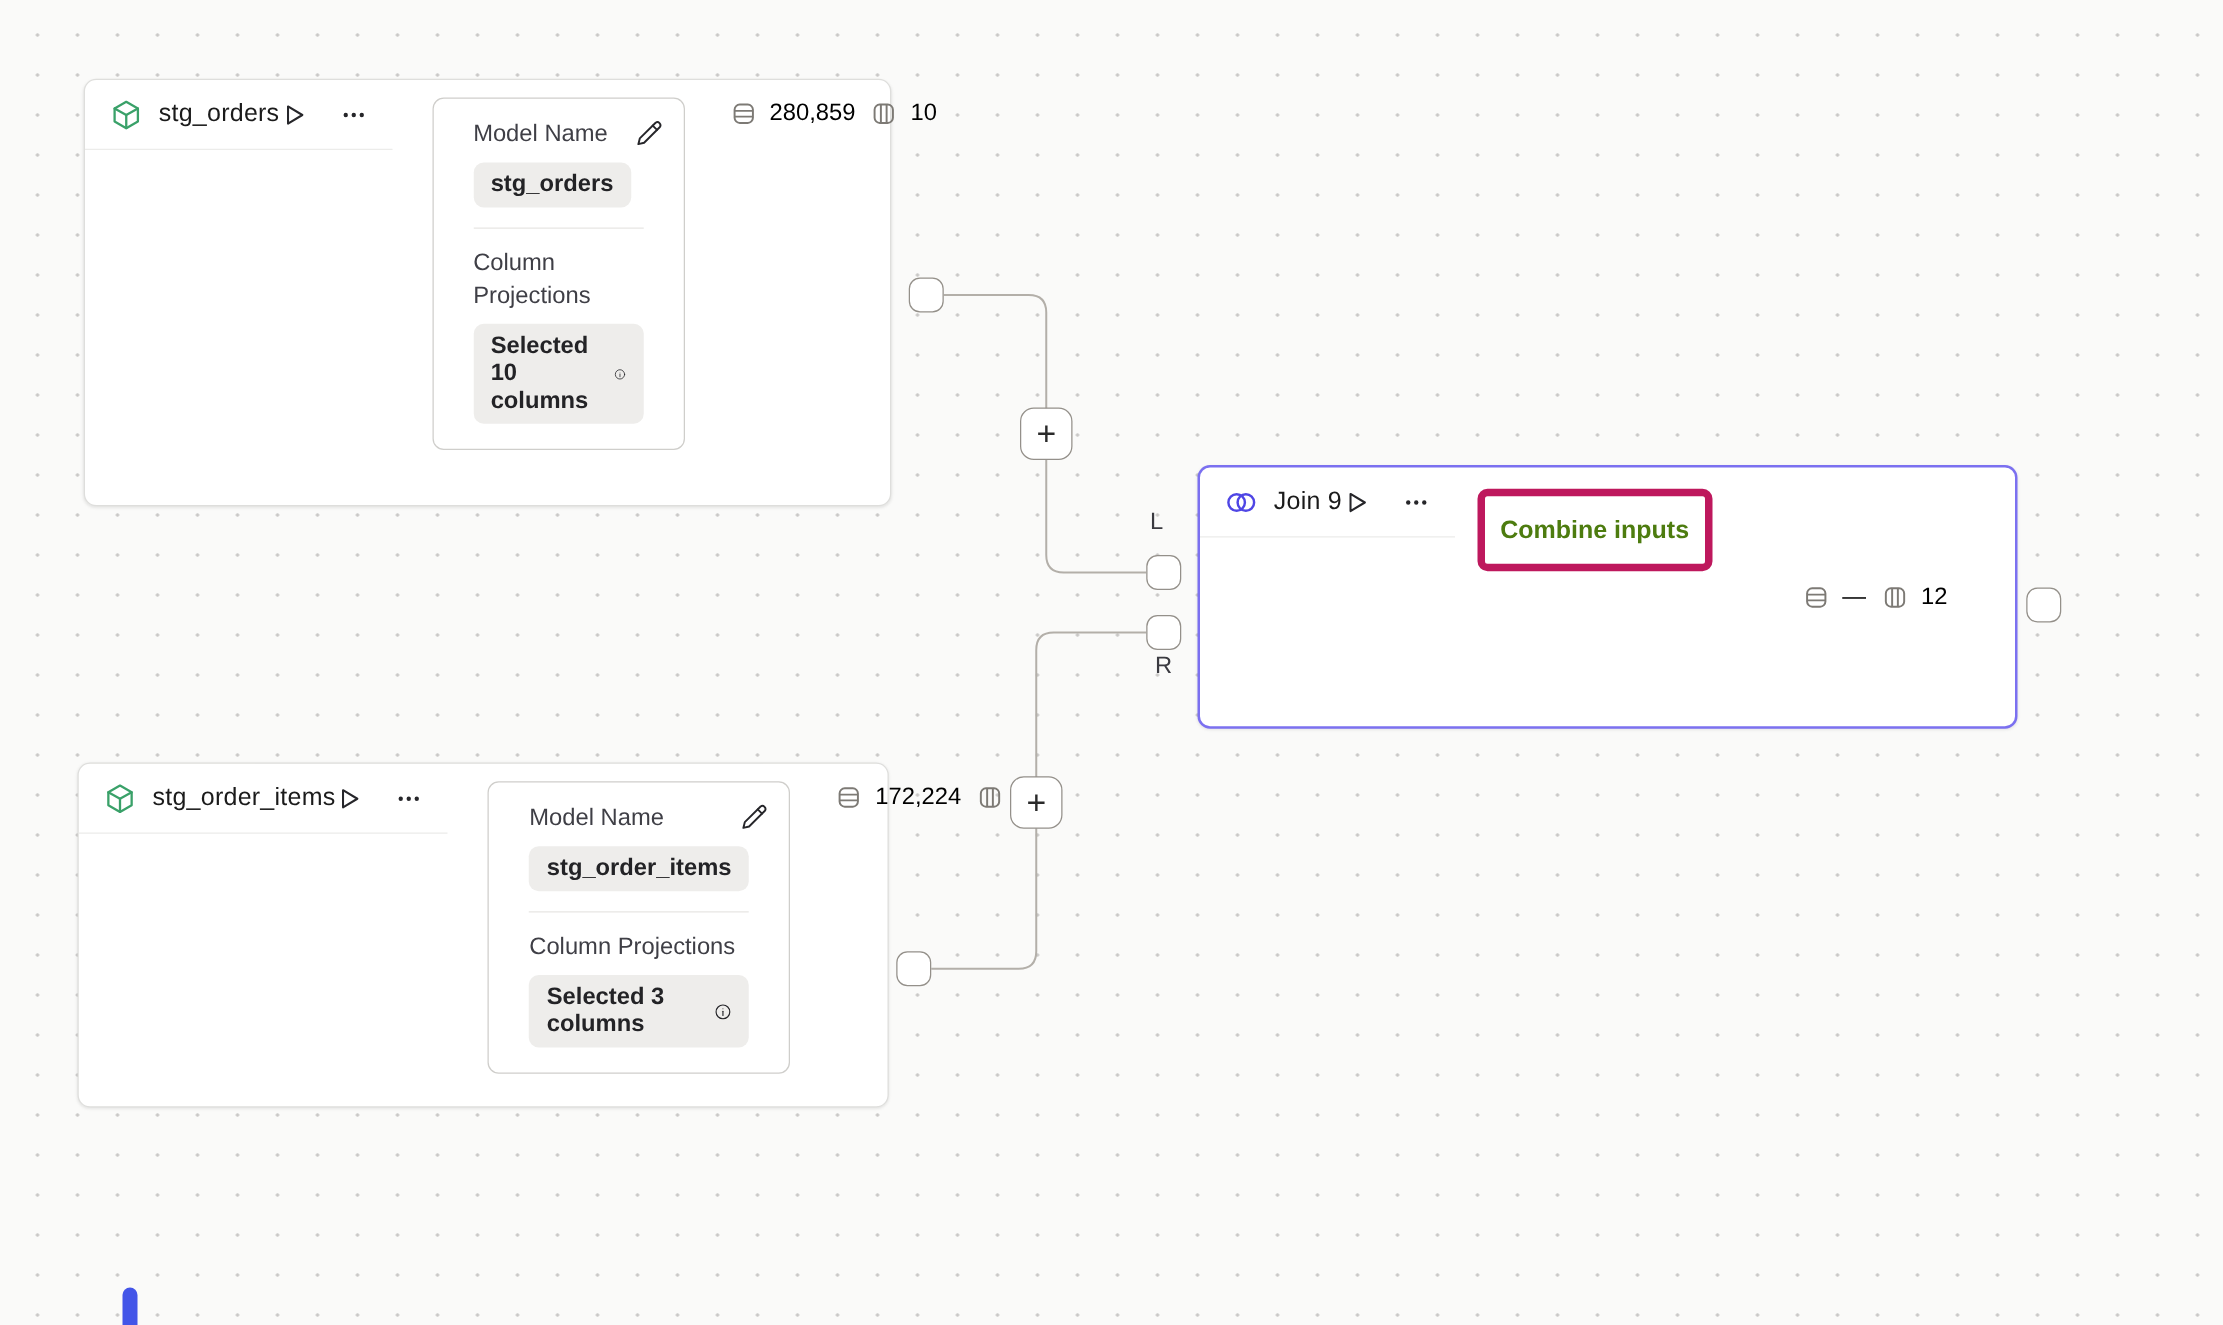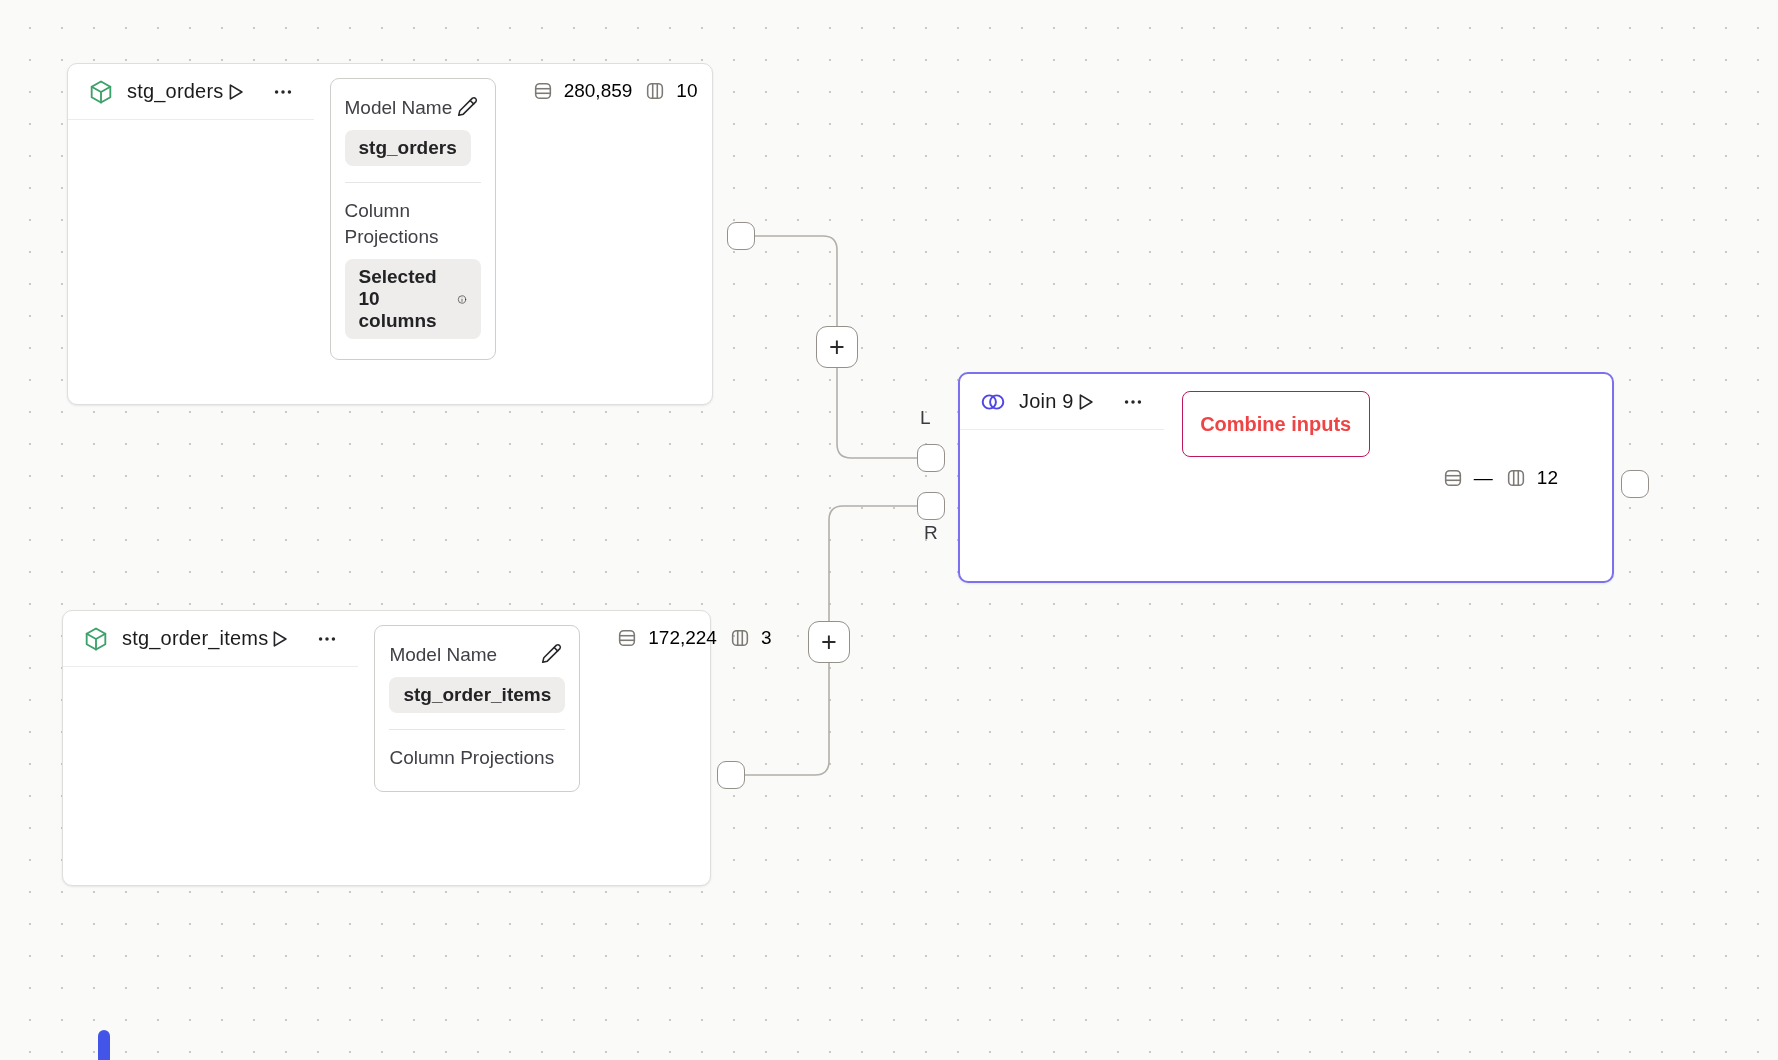--- a/index.html
+++ b/index.html
@@ -22,33 +22,33 @@
   }
   #node-stg-orders{left:67px;top:63px;width:646px;height:342px;}
   #node-stg-order-items{left:62px;top:610px;width:649px;height:276px;}
   #node-join{left:958px;top:372px;width:656px;height:211px;border:2px solid #7b70f0;}
   .node-header{display:flex;align-items:center;padding:0 20px;height:55px;flex:none;
     border-bottom:1px solid #ececea;}
   .node-title{font-size:20px;font-weight:500;color:#1b1b1b;margin-left:13px;letter-spacing:.2px;}
   .header-actions{margin-left:auto;display:flex;align-items:center;gap:26px;}
   .icon-btn{display:flex;align-items:center;background:none;border:none;padding:0;cursor:pointer;}
   .node-body{padding:14px 16px 0;flex:1;}
-  .field-card{border:1px solid #cfcecb;border-radius:9px;padding:16px 14px 20px;position:relative;}
+  .field-card{border:1px solid #cfcecb;border-radius:9px;padding:16px 32px 20px;position:relative;margin-left:16px;}
   .field-label{font-size:19px;color:#3f3f46;line-height:26px;}
   .pill{display:inline-flex;align-items:center;gap:9px;background:#eeedeb;border-radius:8px;
     padding:7px 14px;margin-top:9px;font-size:19px;font-weight:600;color:#232326;}
   .card-divider{border:none;border-top:1px solid #e7e6e4;margin:16px 0 15px;}
   .edit-btn{position:absolute;top:16px;right:16px;}
   .node-footer{display:flex;justify-content:center;align-items:center;gap:12px;
     padding:0 20px;height:54px;flex:none;color:#000000;font-size:19px;font-weight:500;}
   .stat{display:flex;align-items:center;gap:10px;}
   
   #node-join .node-body{padding:17px 18px 0;}
-  .combine-btn{width:100%;height:66px;border:1px solid #be185d;border-radius:8px;background:#fff;
-    font-size:20px;font-weight:600;color:#ef4444;font-family:inherit;cursor:pointer;box-sizing:border-box;}
+  .combine-btn{width:100%;height:66px;border:6px solid #be185d;border-radius:8px;background:#fff;
+    font-size:20px;font-weight:600;color:#4d7c0f;font-family:inherit;cursor:pointer;box-sizing:border-box;}
   #node-join .node-footer{flex:1;height:auto;padding:0 18px;}
   
   .port{position:absolute;width:28px;height:28px;background:#fff;border:1.6px solid #94908a;
     border-radius:9px;box-sizing:border-box;z-index:3;}
   #port-stg-orders-out{left:727px;top:222px;}
   #port-stg-order-items-out{left:717px;top:761px;}
   #port-join-left{left:917px;top:444px;}
   #port-join-right{left:917px;top:492px;}
   #port-join-out{left:1621px;top:470px;}
   .plus-btn{position:absolute;width:42px;height:42px;background:#fff;border:1.6px solid #94908a;
@@ -172,20 +172,28 @@
           <path d="M17.2 3.3 a2.6 2.6 0 0 1 3.6 3.6 L7.6 20 L2.8 21.2 L4 16.4 Z"></path>
           <path d="M14.8 5.7 l3.6 3.6"></path>
         </svg>
       </button>
       <div class="field-label">Model Name</div>
       <span class="pill">
         <span>stg_order_items</span>
       </span>
       <hr class="card-divider">
       <div class="field-label">Column Projections</div>
+      <span class="pill">
+        <span>Selected 3 columns</span>
+        <svg width="21" height="21" viewBox="0 0 22 22" fill="none" stroke="#26262a" stroke-width="1.4" stroke-linecap="round">
+          <circle cx="11" cy="11" r="8.2"></circle>
+          <line x1="11" y1="10.3" x2="11" y2="15.2"></line>
+          <circle cx="11" cy="7.2" r="0.6" fill="#26262a" stroke="none"></circle>
+        </svg>
+      </span>
     </div>
   </div>
   <div class="node-footer">
     <span class="stat">
       <svg width="22" height="22" viewBox="0 0 24 24" fill="none" stroke="#7d7a75" stroke-width="1.7" stroke-linejoin="round">
         <rect x="4" y="4" width="16" height="16" rx="4.5"></rect>
         <line x1="4" y1="9.5" x2="20" y2="9.5"></line>
         <line x1="4" y1="14.5" x2="20" y2="14.5"></line>
       </svg>
       <span>172,224</span>

